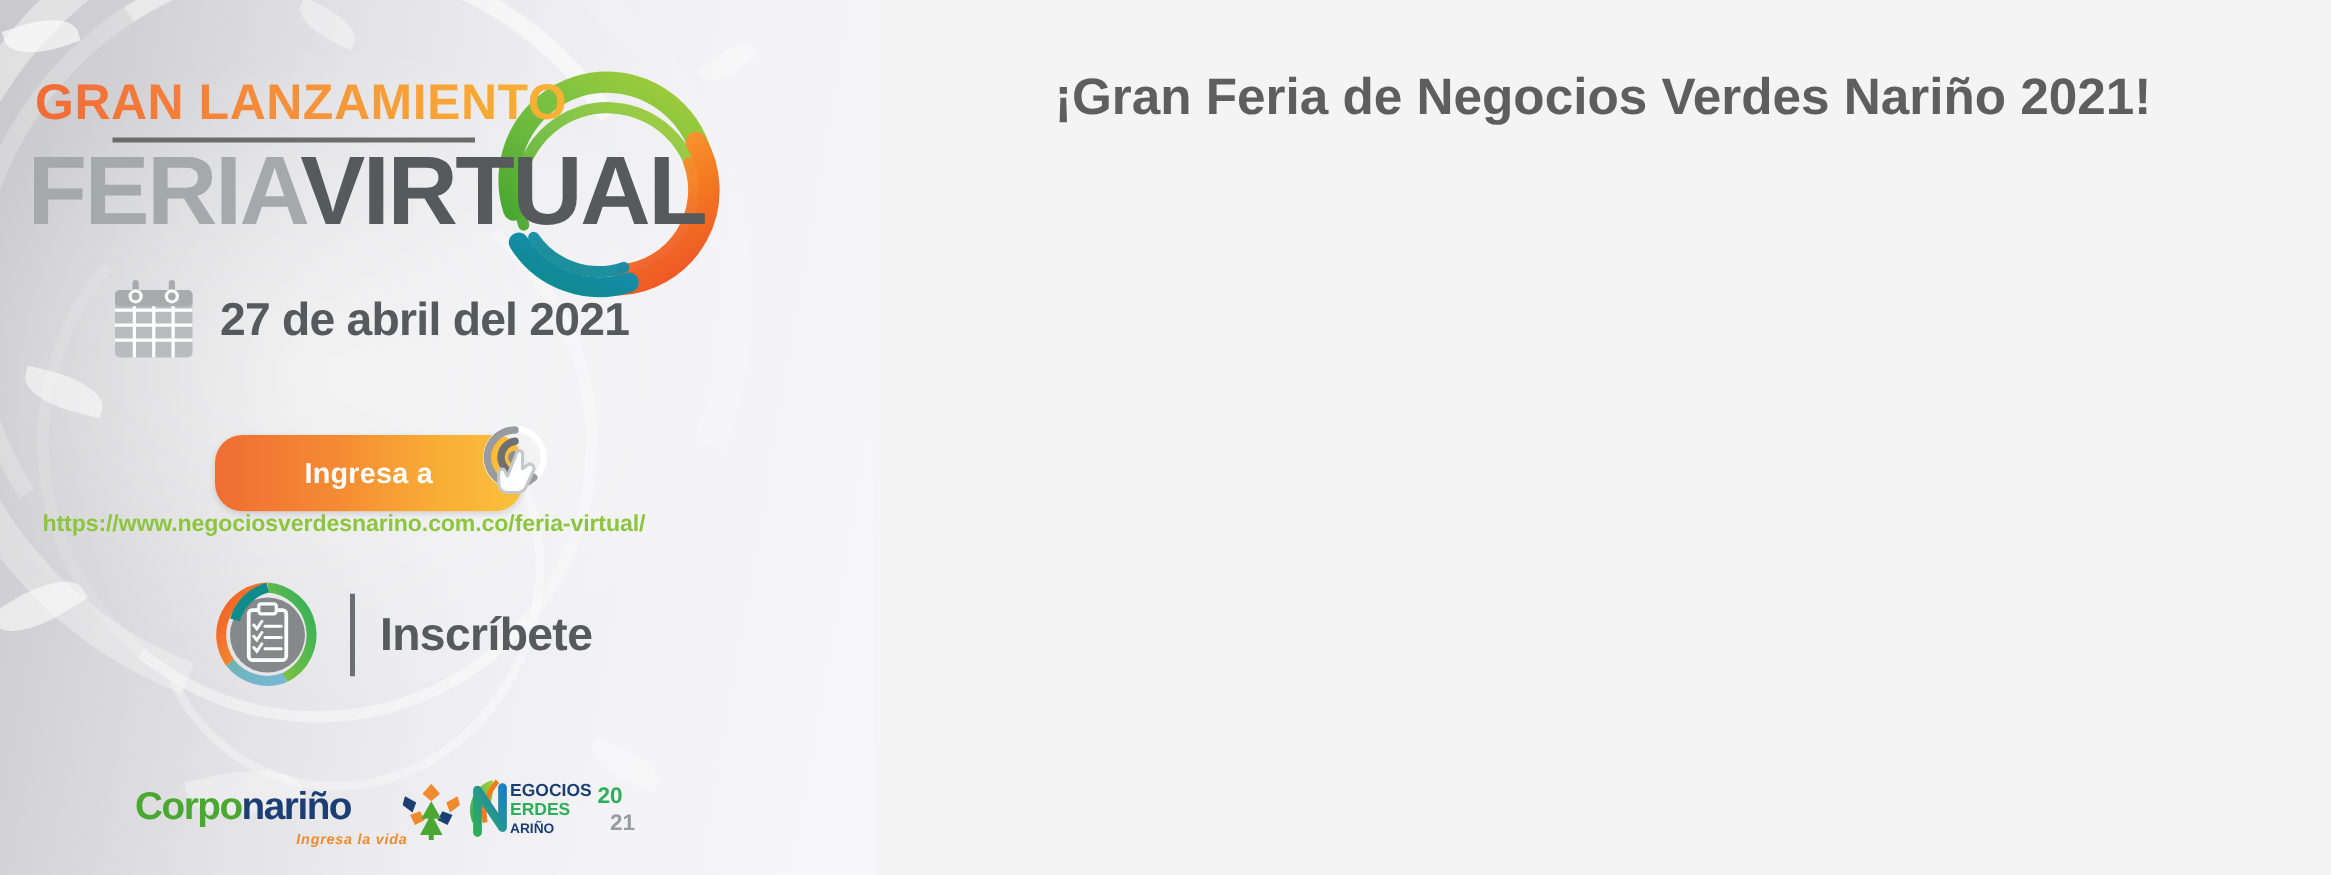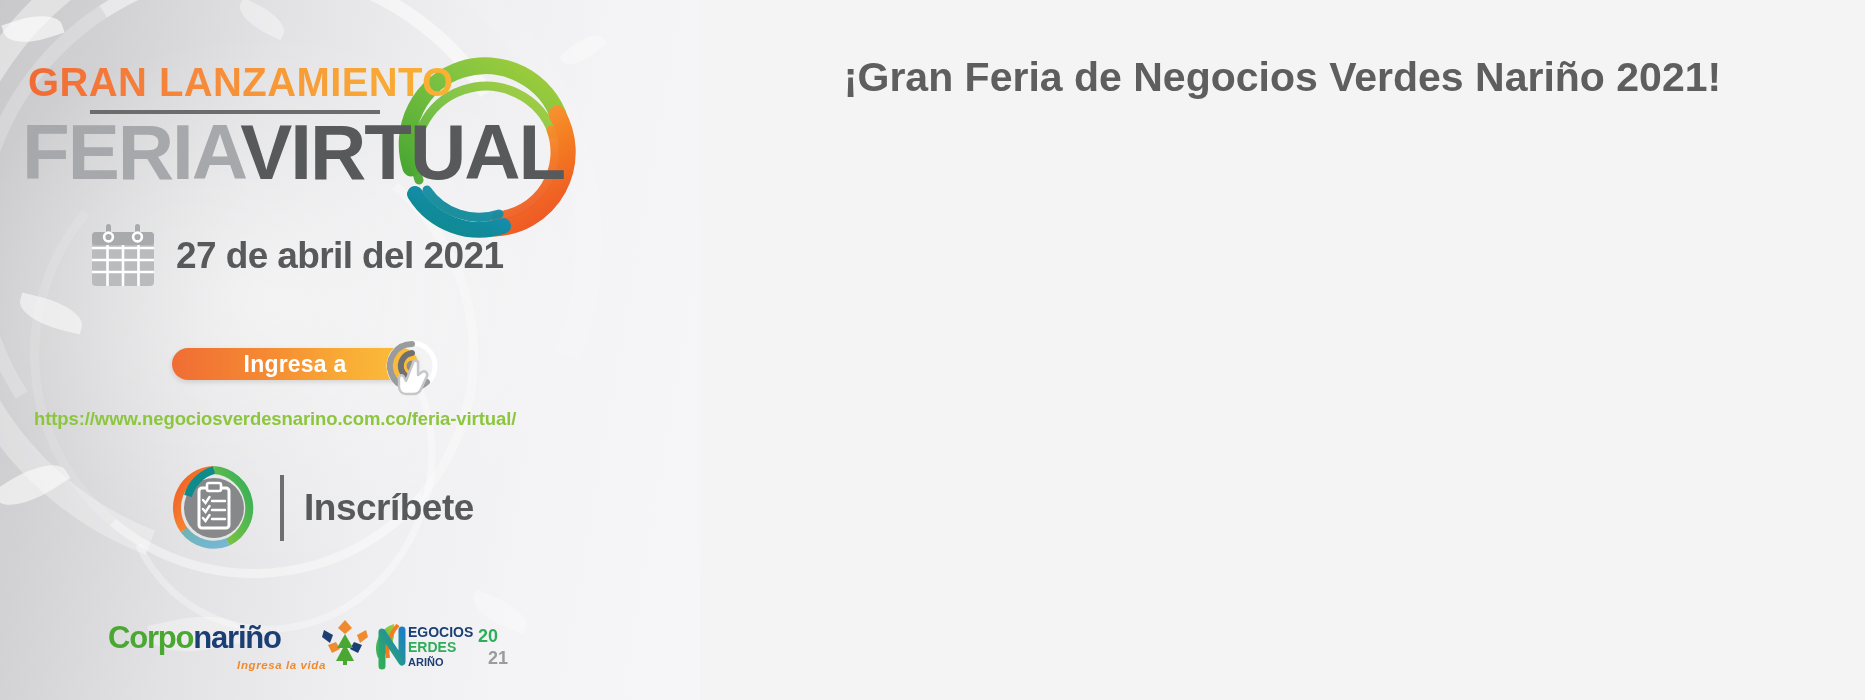--- a/index.html
+++ b/index.html
@@ -63,42 +63,42 @@
   
   .date-row{position:absolute;left:88px;top:222px;display:flex;align-items:center;gap:18px;}
   .cal{width:70px;height:68px;position:relative;}
   .cal svg{width:100%;height:100%;display:block;}
   .date-text{font-size:37px;font-weight:800;color:#58595b;letter-spacing:-.6px;white-space:nowrap;}
 
   
   .cta-wrap{position:absolute;left:172px;top:348px;display:flex;align-items:center;}
   .cta{
     display:flex;align-items:center;justify-content:center;
-    width:246px;height:32px;border-radius:22px;
+    width:246px;height:61px;border-radius:22px;
     background:linear-gradient(90deg,#f06d33 0%,#f58b33 40%,#f9ad36 72%,#fbc13c 100%);
     color:#fff;font-size:23px;font-weight:700;letter-spacing:.2px;
     box-shadow:0 2px 5px rgba(0,0,0,.13);
   }
   .cursor-ic{position:absolute;left:210px;top:-12px;width:72px;height:72px;}
   .cursor-ic svg{width:100%;height:100%;display:block;}
 
   .url{
     position:absolute;left:34px;top:408px;
     font-size:18.5px;font-weight:800;color:#8cc63e;letter-spacing:-.1px;white-space:nowrap;
   }
 
   
   .insc{position:absolute;left:168px;top:462px;display:flex;align-items:center;gap:20px;}
   .insc-badge{width:92px;height:92px;position:relative;}
   .insc-badge svg{width:100%;height:100%;display:block;}
   .insc-div{width:4px;height:66px;background:#6d6e71;}
   .insc-text{font-size:37px;font-weight:800;color:#58595b;letter-spacing:-.5px;}
 
   
-  .logos{position:absolute;left:108px;top:614px;display:flex;align-items:center;gap:42px;}
+  .logos{position:absolute;left:108px;top:614px;display:flex;align-items:flex-end;gap:42px;}
   .corpo{position:relative;width:218px;}
   .corpo-name{font-size:31px;font-weight:800;letter-spacing:-1.2px;line-height:1;white-space:nowrap;}
   .corpo-green{color:#4aa832;}
   .corpo-blue{color:#1b3f74;}
   .corpo-tag{margin-top:6px;text-align:right;font-size:11.5px;font-weight:700;
              color:#f08a2e;letter-spacing:.6px;font-style:italic;}
   .corpo-mark{position:absolute;right:-42px;top:-4px;width:46px;height:48px;}
   .corpo-mark svg{width:100%;height:100%;display:block;}
 
   .nvn{position:relative;width:150px;height:60px;margin-top:4px;}

